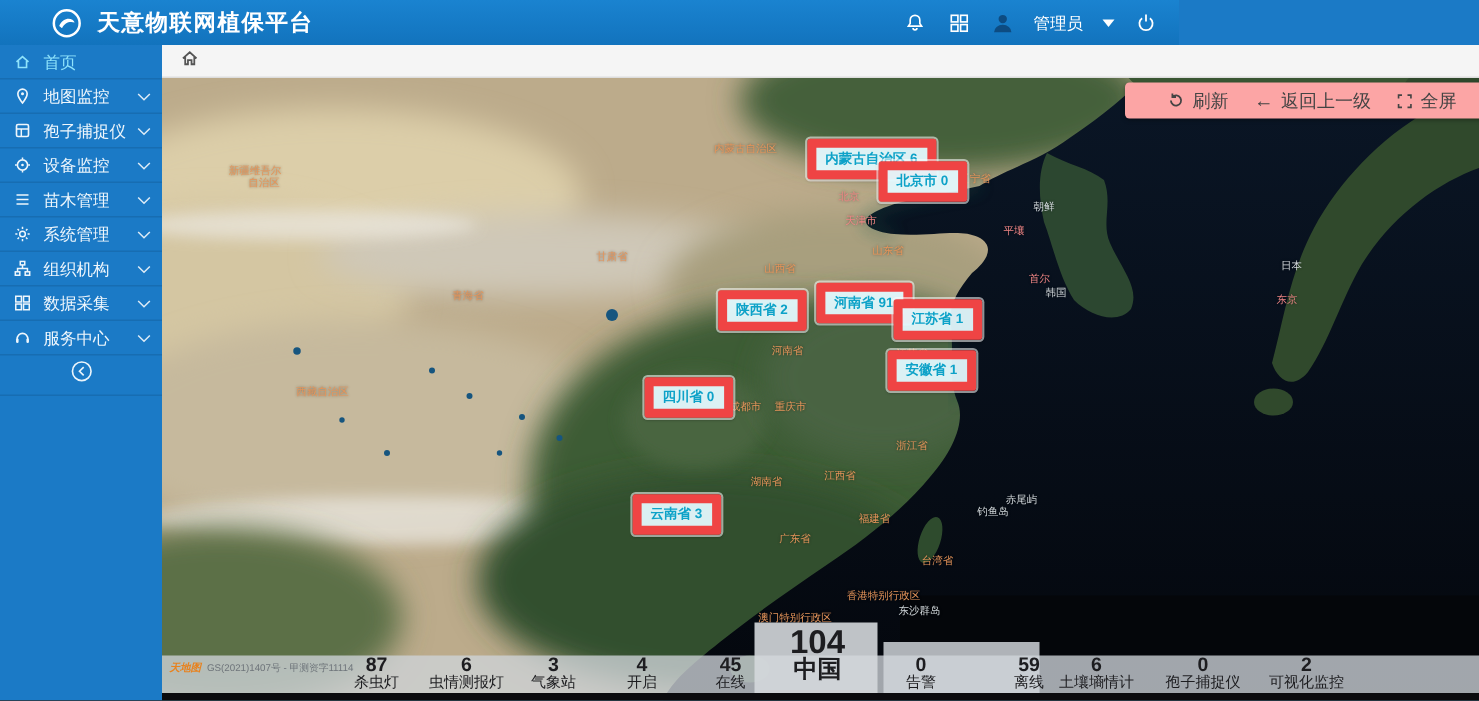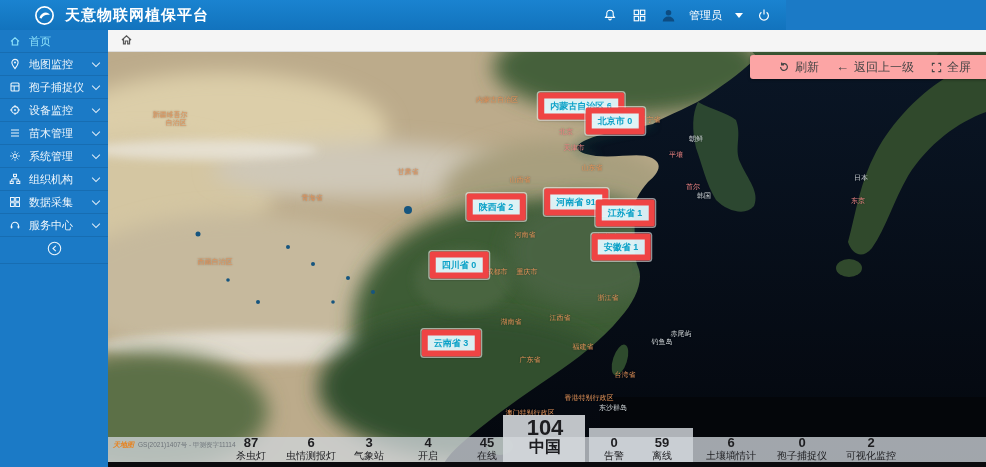--- a/index.html
+++ b/index.html
@@ -330,21 +330,21 @@
           <div class="map-label lab-white" style="left: 753px; top: 126px;">日本</div>
           <div class="map-label lab-white" style="left: 573px; top: 282px;">赤尾屿</div>
           <div class="map-label lab-white" style="left: 554px; top: 290px;">钓鱼岛</div>
           <div class="map-label lab-white" style="left: 505px; top: 356px;">东沙群岛</div>
         </div>
 
       <div id="province-badges">
           <div class="badge" style="left: 473px; top: 54px;">内蒙古自治区 6</div>
           <div class="badge" style="left: 507px; top: 69px;">北京市 0</div>
           <div class="badge" style="left: 468px; top: 150px;">河南省 91</div>
-          <div class="badge" style="left: 388px; top: 155px;">陕西省 2</div>
+          <div class="badge" style="left: 400px; top: 155px;">陕西省 2</div>
           <div class="badge" style="left: 517px; top: 161px;">江苏省 1</div>
           <div class="badge" style="left: 513px; top: 195px;">安徽省 1</div>
           <div class="badge" style="left: 351px; top: 213px; text-align: right;">四川省 0</div>
           <div class="badge" style="left: 343px; top: 291px;">云南省 3</div>
         </div>
 
       <div class="map-toolbar">
         <div class="tb-btn">
           <svg width="12" height="12" viewBox="0 0 12 12">
               <path d="M2.6 6 a3.4 3.4 0 1 0 1-2.4 M3.6 1.4 v2.4 h2.4" fill="none" stroke="#444" stroke-width="1.2"></path>
@@ -394,21 +394,21 @@
         <div class="l">在线</div>
       </div>
       <div class="stat total" style="left:437px">
         <div class="v">104</div>
         <div class="l">中国</div>
       </div>
       <div class="stat" style="left:506px">
         <div class="v">0</div>
         <div class="l">告警</div>
       </div>
-      <div class="stat" style="left:554px">
+      <div class="stat" style="left:578px">
         <div class="v">59</div>
         <div class="l">离线</div>
       </div>
       <div class="stat" style="left:623px">
         <div class="v">6</div>
         <div class="l">土壤墒情计</div>
       </div>
       <div class="stat" style="left:694px">
         <div class="v">0</div>
         <div class="l">孢子捕捉仪</div>

